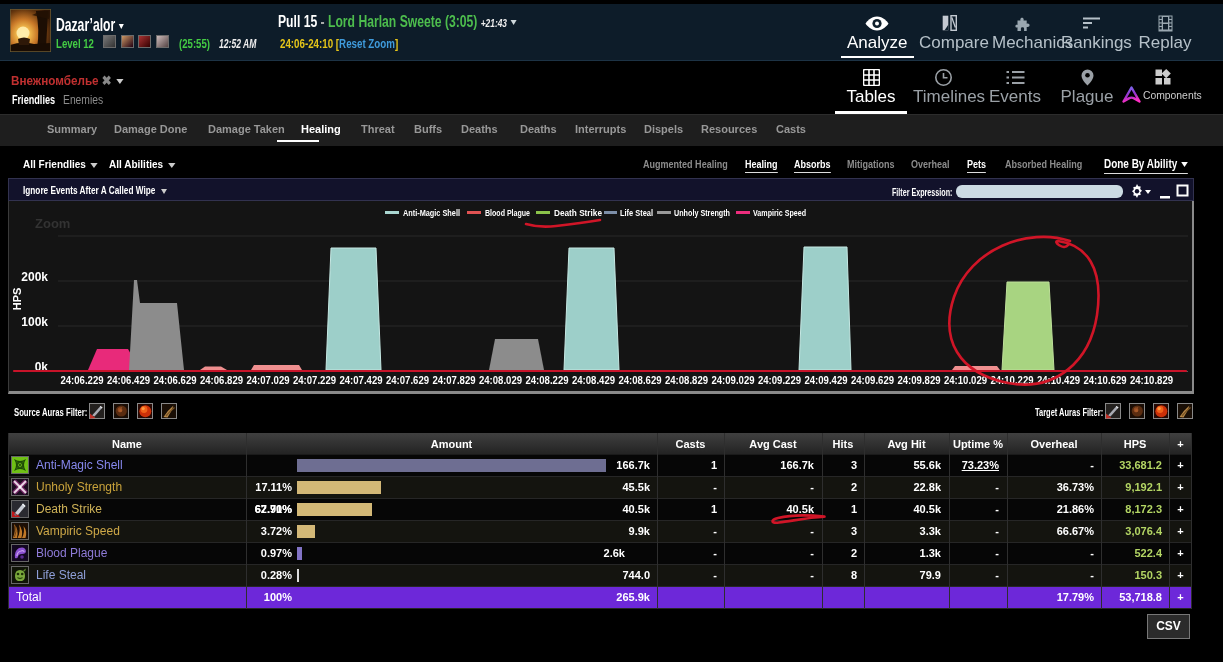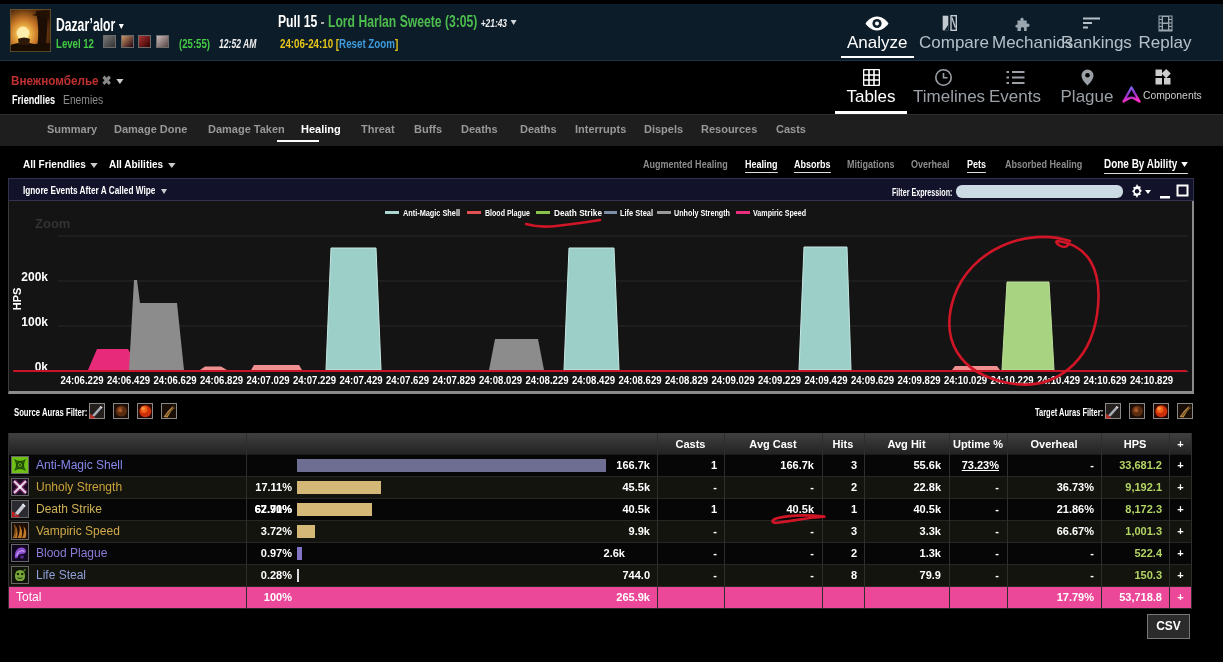--- a/index.html
+++ b/index.html
@@ -327,20 +327,22 @@
     <path d="M74.5 14 Q78 8 84.5 2.5 Q83 8 78.5 14.5 Z" fill="#b98948"></path>
       <path d="M77 13 Q81 8 85.5 4.5" stroke="#7a5526" stroke-width="1.4" fill="none"></path>
   </g>
 </svg>
 <svg class="abs" style="left:1105px;top:403px;" width="110" height="17" viewBox="0 0 110 17">
     <use href="#aur"></use>
   </svg>
 
 <div id="tbl" class="abs">
 <div id="tblhdr">
+  <div class="h" style="left:0;width:238px;">Name</div>
+  <div class="h" style="left:238px;width:411px;">Amount</div>
   <div class="h" style="left:649px;width:67px;">Casts</div>
   <div class="h" style="left:716px;width:98px;">Avg Cast</div>
   <div class="h" style="left:814px;width:42px;">Hits</div>
   <div class="h" style="left:856px;width:85px;">Avg Hit</div>
   <div class="h" style="left:941px;width:58px;">Uptime %</div>
   <div class="h" style="left:999px;width:94px;">Overheal</div>
   <div class="h" style="left:1093px;width:68px;">HPS</div>
   <div class="h" style="left:1161px;width:23px;">+</div>
 </div>
 <div class="r" style="top:22px;">
@@ -413,21 +415,21 @@
   <div class="nm" style="color:#cfa948;">Vampiric Speed</div>
   <div class="c" style="left:210px;width:74px;">3.72%</div>
   <div class="bar" style="width:18px;background:#d3b877;"></div>
   <div class="c" style="left:520px;width:122px;">9.9k</div>
   <div class="c" style="left:650px;width:59px;">-</div>
   <div class="c" style="left:717px;width:89px;">-</div>
   <div class="c" style="left:815px;width:34px;">3</div>
   <div class="c" style="left:857px;width:76px;">3.3k</div>
   <div class="c" style="left:942px;width:49px;">-</div>
   <div class="c" style="left:1000px;width:86px;">66.67%</div>
-  <div class="c hps" style="left:1094px;width:60px;">1,001.3</div>
+  <div class="c hps" style="left:1094px;width:60px;">3,076.4</div>
   <div class="c" style="left:1161px;width:23px;text-align:center;">+</div>
 </div>
 <div class="r" style="top:110px;">
   <svg class="ic" viewBox="0 0 16 16">
         <rect width="16" height="16" fill="#120720"></rect>
         <path d="M3 13 Q2 6 7 3 Q13 1 14 6 Q14 9 10 9 Q6 9 6 12 Q5 14 3 13 Z" fill="#8a4fd0"></path>
         <path d="M5 11 Q5 7 9 6 Q12 5 12 7" stroke="#c9a0f0" stroke-width="1.2" fill="none"></path>
         <circle cx="10" cy="12" r="1.8" fill="#5a2a90"></circle>
       </svg>
   <div class="nm" style="color:#8f7bd8;">Blood Plague</div>
@@ -458,21 +460,21 @@
   <div class="c" style="left:520px;width:122px;">744.0</div>
   <div class="c" style="left:650px;width:59px;">-</div>
   <div class="c" style="left:717px;width:89px;">-</div>
   <div class="c" style="left:815px;width:34px;">8</div>
   <div class="c" style="left:857px;width:76px;">79.9</div>
   <div class="c" style="left:942px;width:49px;">-</div>
   <div class="c" style="left:1000px;width:86px;">-</div>
   <div class="c hps" style="left:1094px;width:60px;">150.3</div>
   <div class="c" style="left:1161px;width:23px;text-align:center;">+</div>
 </div>
-<div class="r" style="top:154px;background:#ec4899;">
+<div class="r" style="top:154px;background:#6d28d9;">
   <div class="c" style="left:8px;width:60px;text-align:left;font-weight:normal;font-size:12px;">Total</div>
   <div class="c" style="left:210px;width:74px;">100%</div>
   <div class="c" style="left:520px;width:122px;">265.9k</div>
   <div class="c" style="left:1000px;width:86px;">17.79%</div>
   <div class="c" style="left:1094px;width:60px;">53,718.8</div>
   <div class="c" style="left:1161px;width:23px;text-align:center;">+</div>
 </div>
 <div class="vline" style="left:0;"></div>
 <div class="vline" style="left:238px;"></div>
 <div class="vline" style="left:649px;"></div>

